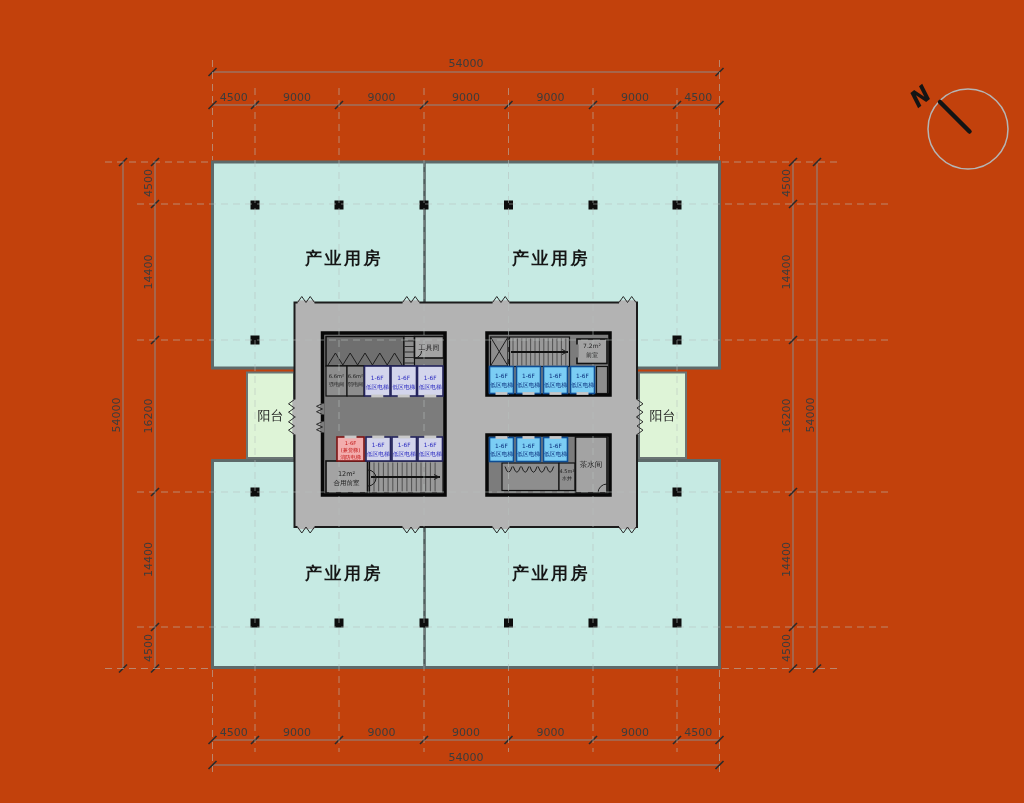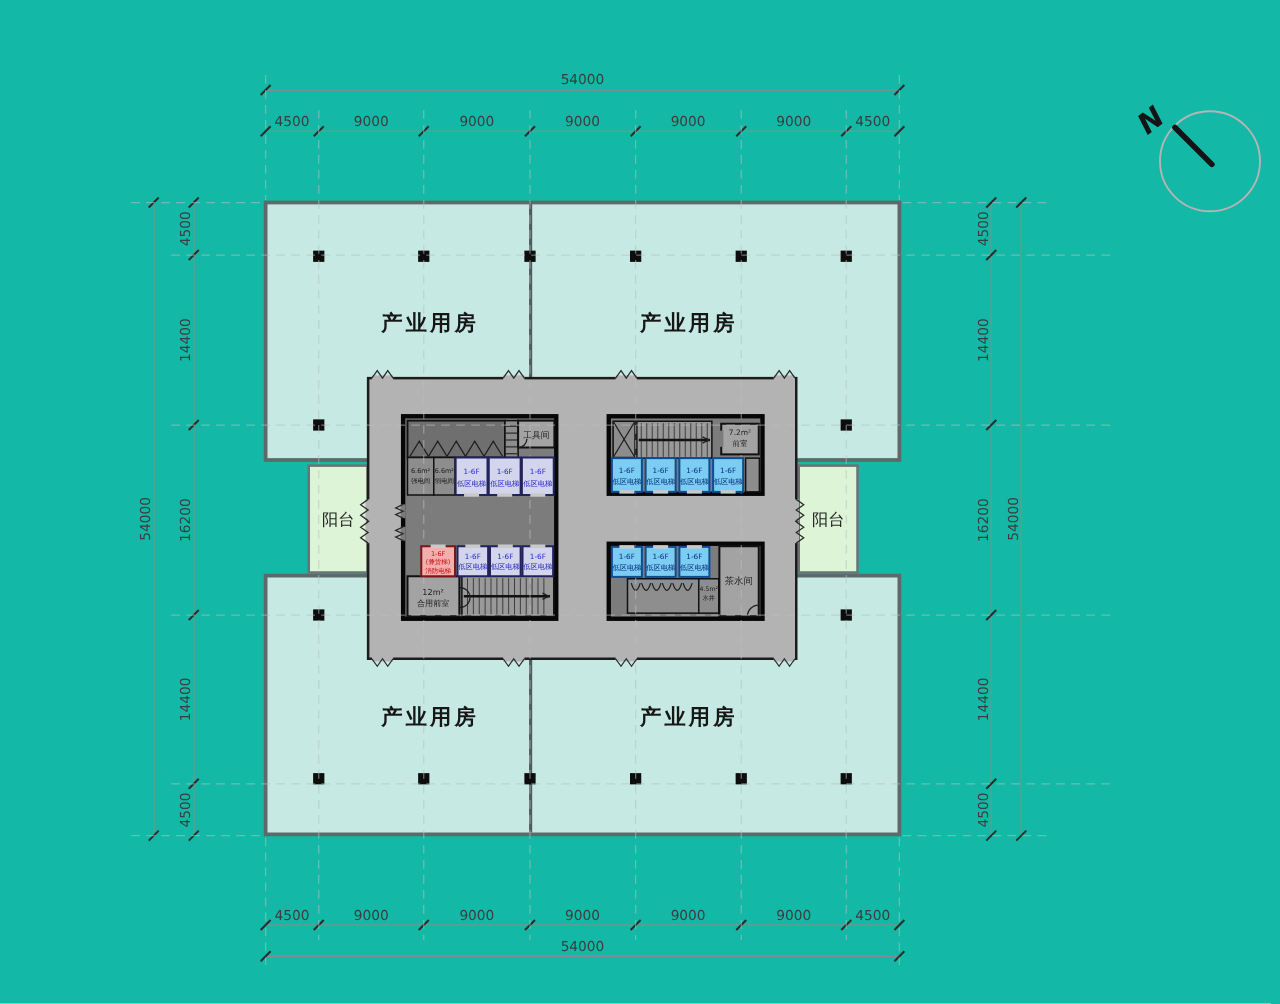--- a/index.html
+++ b/index.html
@@ -1,16 +1,16 @@
 <!DOCTYPE html>
 <html><head>
 <meta charset="utf-8">
 <style>
   html,body{margin:0;padding:0;background:#ffffff;}
-  #stage{position:relative;width:1024px;height:803px;background:#14b8a6;overflow:hidden;}
+  #stage{position:relative;width:1024px;height:803px;background:#c2410c;overflow:hidden;}
   svg text{font-family:"DejaVu Sans",sans-serif;}
   .grid{stroke:#b7c0bd;stroke-width:1;stroke-dasharray:7 5;fill:none;}
   .dimline{stroke:#8a8a8a;stroke-width:1;}
   .tick{stroke:#2a2a2a;stroke-width:1.6;}
   .dim{font-size:11px;fill:#3c3c3c;}
   .wing{stroke:#5d6a6a;stroke-width:3;}
   .balcony{stroke:#6a7474;stroke-width:2;}
   .band{stroke:#1c1c1c;stroke-width:2;}
   .block{stroke:#070707;stroke-width:3.5;}
   .darkroom{fill:#6f6f6f;stroke:#111;stroke-width:1.5;}

